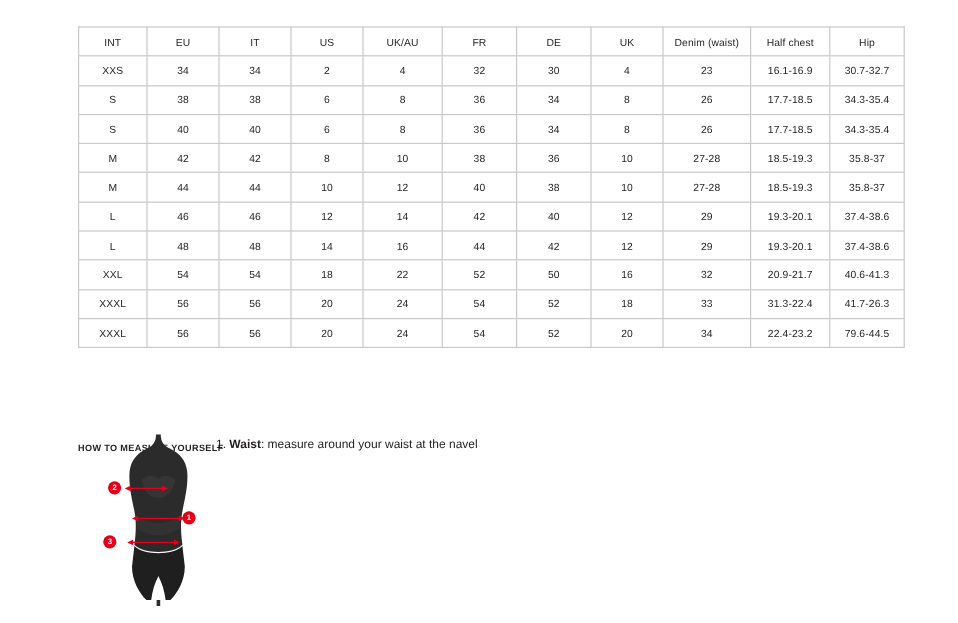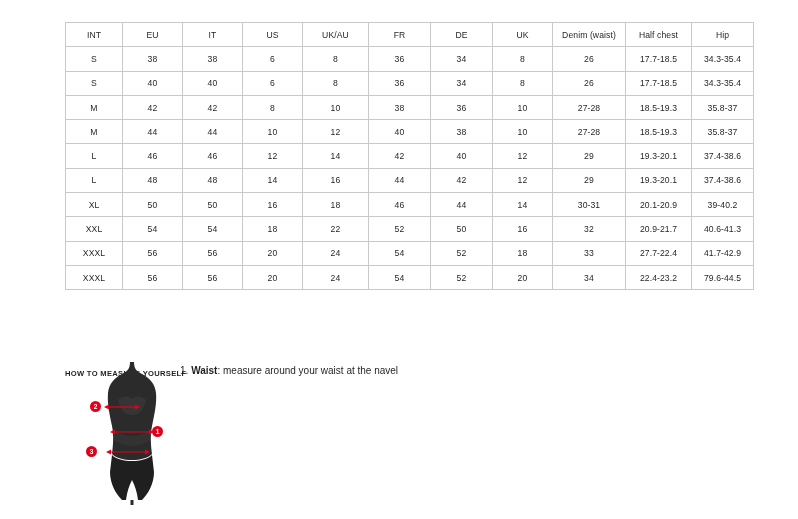--- a/index.html
+++ b/index.html
@@ -141,20 +141,33 @@
           <th>FR</th>
           <th>DE</th>
           <th>UK</th>
           <th>Denim (waist)</th>
           <th>Half chest</th>
           <th>Hip</th>
         </tr>
       </thead>
       <tbody>
         <tr>
+          <td>XXS</td>
+          <td>34</td>
+          <td>34</td>
+          <td>2</td>
+          <td>4</td>
+          <td>32</td>
+          <td>30</td>
+          <td>4</td>
+          <td>23</td>
+          <td>16.1-16.9</td>
+          <td>30.7-32.7</td>
+        </tr>
+        <tr>
           <td>S</td>
           <td>38</td>
           <td>38</td>
           <td>6</td>
           <td>8</td>
           <td>36</td>
           <td>34</td>
           <td>8</td>
           <td>26</td>
           <td>17.7-18.5</td>
@@ -219,33 +232,20 @@
           <td>14</td>
           <td>16</td>
           <td>44</td>
           <td>42</td>
           <td>12</td>
           <td>29</td>
           <td>19.3-20.1</td>
           <td>37.4-38.6</td>
         </tr>
         <tr>
-          <td>XL</td>
-          <td>50</td>
-          <td>50</td>
-          <td>16</td>
-          <td>18</td>
-          <td>46</td>
-          <td>44</td>
-          <td>14</td>
-          <td>30-31</td>
-          <td>20.1-20.9</td>
-          <td>39-40.2</td>
-        </tr>
-        <tr>
           <td>XXL</td>
           <td>54</td>
           <td>54</td>
           <td>18</td>
           <td>22</td>
           <td>52</td>
           <td>50</td>
           <td>16</td>
           <td>32</td>
           <td>20.9-21.7</td>
@@ -254,22 +254,22 @@
         <tr>
           <td>XXXL</td>
           <td>56</td>
           <td>56</td>
           <td>20</td>
           <td>24</td>
           <td>54</td>
           <td>52</td>
           <td>18</td>
           <td>33</td>
-          <td>27.7-22.4</td>
-          <td>41.7-42.9</td>
+          <td>31.3-22.4</td>
+          <td>41.7-26.3</td>
         </tr>
         <tr>
           <td>XXXL</td>
           <td>56</td>
           <td>56</td>
           <td>20</td>
           <td>24</td>
           <td>54</td>
           <td>52</td>
           <td>20</td>

